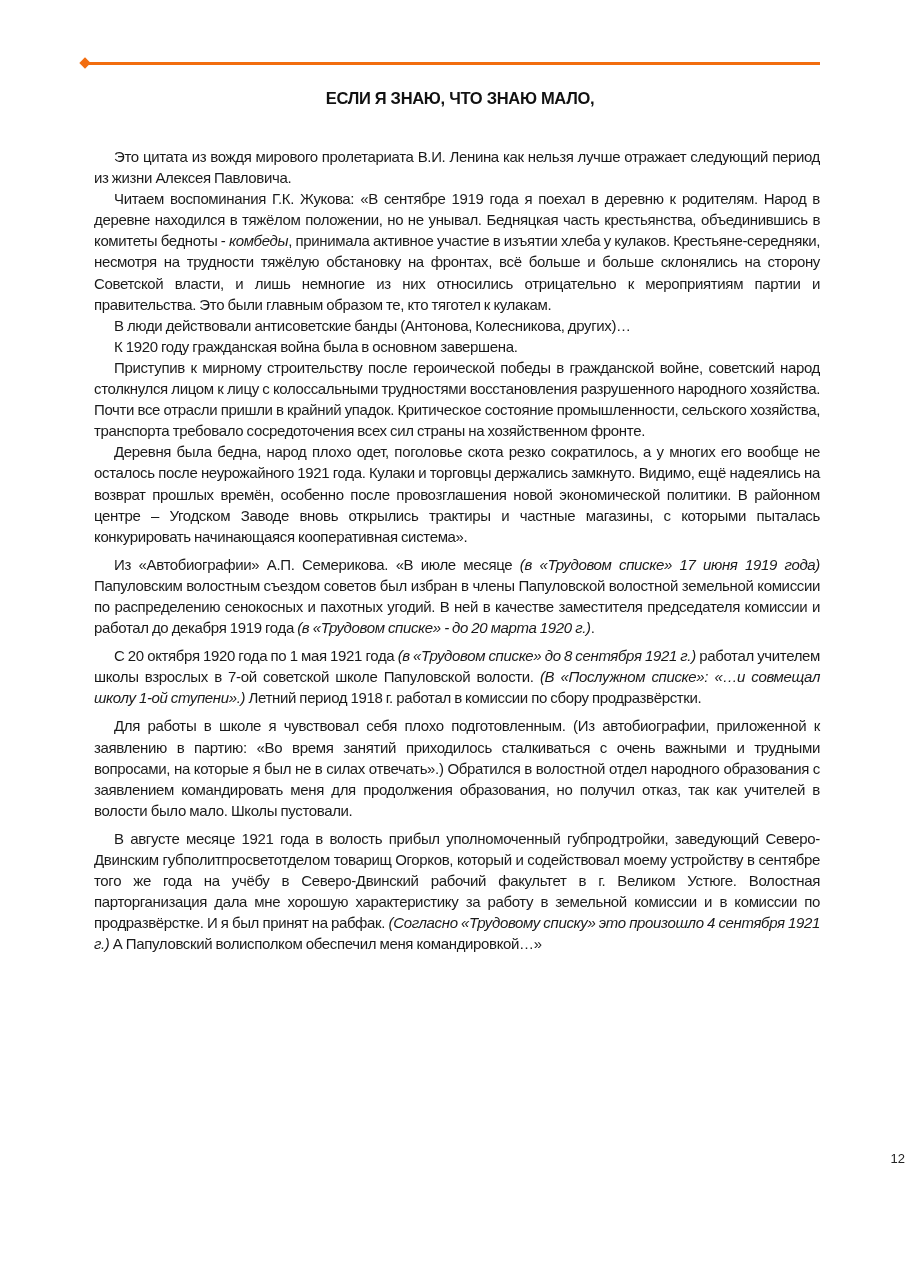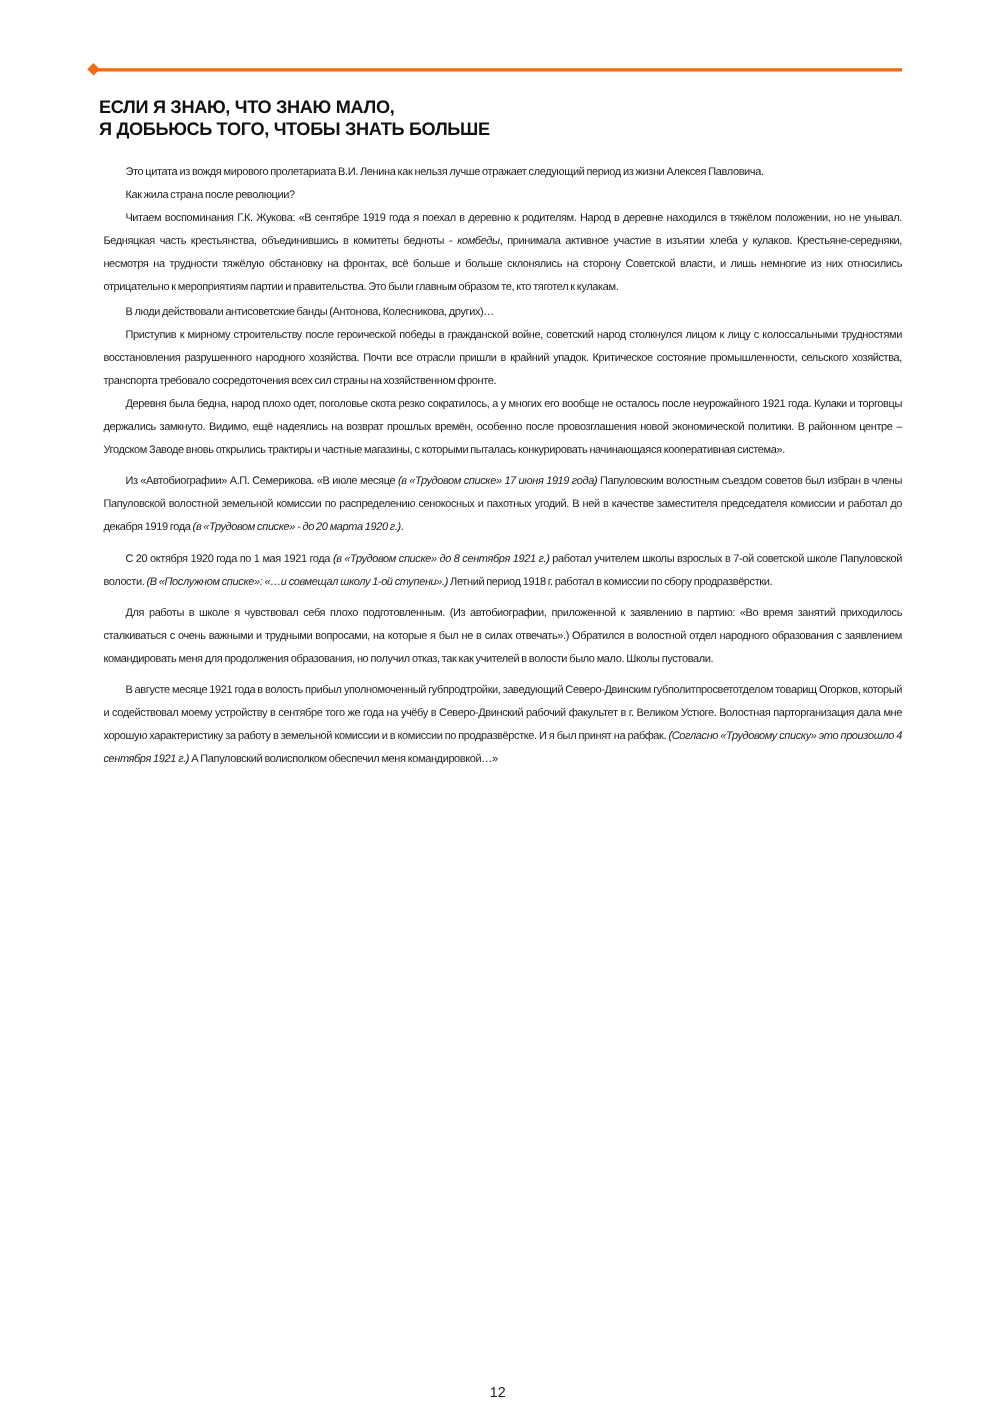--- a/index.html
+++ b/index.html
@@ -1,49 +1,48 @@
 <!DOCTYPE html>
 <html><head>
 <meta charset="utf-8">
 <style>
   html, body { margin: 0; padding: 0; background: #ffffff; }
   body { width: 905px; height: 1280px; position: relative; overflow: hidden;
          font-family: "Liberation Sans Narrow", "Liberation Sans", sans-serif; color: #1a1a1a; }
   .rule { position: absolute; left: 84px; top: 62px; width: 736px; height: 3px; background: #f26d0f; }
   .diamond { position: absolute; left: 81px; top: 59px; width: 8px; height: 8px; background: #f26d0f;
              transform: rotate(45deg); }
-  .title { position: absolute; left: 90px; top: 88px; width: 740px; text-align: left;
+  .title { position: absolute; left: 90px; top: 88px; width: 740px; text-align: center;
            font-family: "Liberation Sans", sans-serif; font-weight: bold; font-size: 16.5px;
            line-height: 20px; color: #111; letter-spacing: -0.3px; }
   .title div { display: block; }
   .body { position: absolute; left: 94px; top: 146px; width: 726px;
-          font-family: "Liberation Sans", sans-serif; font-size: 10px; line-height: 21.1px;
+          font-family: "Liberation Sans", sans-serif; font-size: 15px; line-height: 21.1px;
           text-align: justify; letter-spacing: -0.35px; word-spacing: -0.5px; }
   .body p { margin: 0; text-indent: 20px; }
   .body p.gap { margin-top: 7px; }
   .body i { font-style: italic; }
-  .pagenum { position: absolute; left: 0; width: 905px; top: 1258px; text-align: center;
+  .pagenum { position: absolute; left: 0; width: 905px; top: 1151px; text-align: right;
              font-family: "Liberation Sans", sans-serif; font-size: 13px; color: #222; }
 </style>
 </head>
 <body>
 
 <div class="diamond"></div>
 <div class="rule"></div>
 
 <div class="title">
   <div>ЕСЛИ Я ЗНАЮ, ЧТО ЗНАЮ МАЛО,</div>
-  <div>Я ДОБЬЮСЬ ТОГО, ЧТОБЫ ЗНАТЬ БОЛЬШЕ</div>
 </div>
 
 <div class="body" id="body">
     <p><span>Это цитата из вождя мирового пролетариата В.И. Ленина как нельзя лучше отражает следующий период из жизни Алексея Павловича.</span></p>
-    <p><span>Как жила страна после революции?</span></p>
     <p><span>Читаем воспоминания Г.К. Жукова: «В сентябре 1919 года я поехал в деревню к родителям. Народ в деревне находился в тяжёлом положении, но не унывал. Бедняцкая часть крестьянства, объединившись в комитеты бедноты - </span><i>комбеды</i><span>, принимала активное участие в изъятии хлеба у кулаков. Крестьяне-середняки, несмотря на трудности тяжёлую обстановку на фронтах, всё больше и больше склонялись на сторону Советской власти, и лишь немногие из них относились отрицательно к мероприятиям партии и правительства. Это были главным образом те, кто тяготел к кулакам.</span></p>
     <p><span>В люди действовали антисоветские банды (Антонова, Колесникова, других)…</span></p>
+    <p><span>К 1920 году гражданская война была в основном завершена.</span></p>
     <p><span>Приступив к мирному строительству после героической победы в гражданской войне, советский народ столкнулся лицом к лицу с колоссальными трудностями восстановления разрушенного народного хозяйства. Почти все отрасли пришли в крайний упадок. Критическое состояние промышленности, сельского хозяйства, транспорта требовало сосредоточения всех сил страны на хозяйственном фронте.</span></p>
     <p><span>Деревня была бедна, народ плохо одет, поголовье скота резко сократилось, а у многих его вообще не осталось после неурожайного 1921 года. Кулаки и торговцы держались замкнуто. Видимо, ещё надеялись на возврат прошлых времён, особенно после провозглашения новой экономической политики. В районном центре – Угодском Заводе вновь открылись трактиры и частные магазины, с которыми пыталась конкурировать начинающаяся кооперативная система».</span></p>
     <p class="gap"><span>Из «Автобиографии» А.П. Семерикова. «В июле месяце </span><i>(в «Трудовом списке» 17 июня 1919 года)</i><span> Папуловским волостным съездом советов был избран в члены Папуловской волостной земельной комиссии по распределению сенокосных и пахотных угодий. В ней в качестве заместителя председателя комиссии и работал до декабря 1919 года </span><i>(в «Трудовом списке» - до 20 марта 1920 г.)</i><span>.</span></p>
     <p class="gap"><span>С 20 октября 1920 года по 1 мая 1921 года </span><i>(в «Трудовом списке» до 8 сентября 1921 г.)</i><span> работал учителем школы взрослых в 7-ой советской школе Папуловской волости. </span><i>(В «Послужном списке»: «…и совмещал школу 1-ой ступени».)</i><span> Летний период 1918 г. работал в комиссии по сбору продразвёрстки.</span></p>
     <p class="gap"><span>Для работы в школе я чувствовал себя плохо подготовленным. (Из автобиографии, приложенной к заявлению в партию: «Во время занятий приходилось сталкиваться с очень важными и трудными вопросами, на которые я был не в силах отвечать».) Обратился в волостной отдел народного образования с заявлением командировать меня для продолжения образования, но получил отказ, так как учителей в волости было мало. Школы пустовали.</span></p>
     <p class="gap"><span>В августе месяце 1921 года в волость прибыл уполномоченный губпродтройки, заведующий Северо-Двинским губполитпросветотделом товарищ Огорков, который и содействовал моему устройству в сентябре того же года на учёбу в Северо-Двинский рабочий факультет в г. Великом Устюге. Волостная парторганизация дала мне хорошую характеристику за работу в земельной комиссии и в комиссии по продразвёрстке. И я был принят на рабфак. </span><i>(Согласно «Трудовому списку» это произошло 4 сентября 1921 г.)</i><span> А Папуловский волисполком обеспечил меня командировкой…»</span></p>
   </div>
 
 <div class="pagenum">12</div>
 

